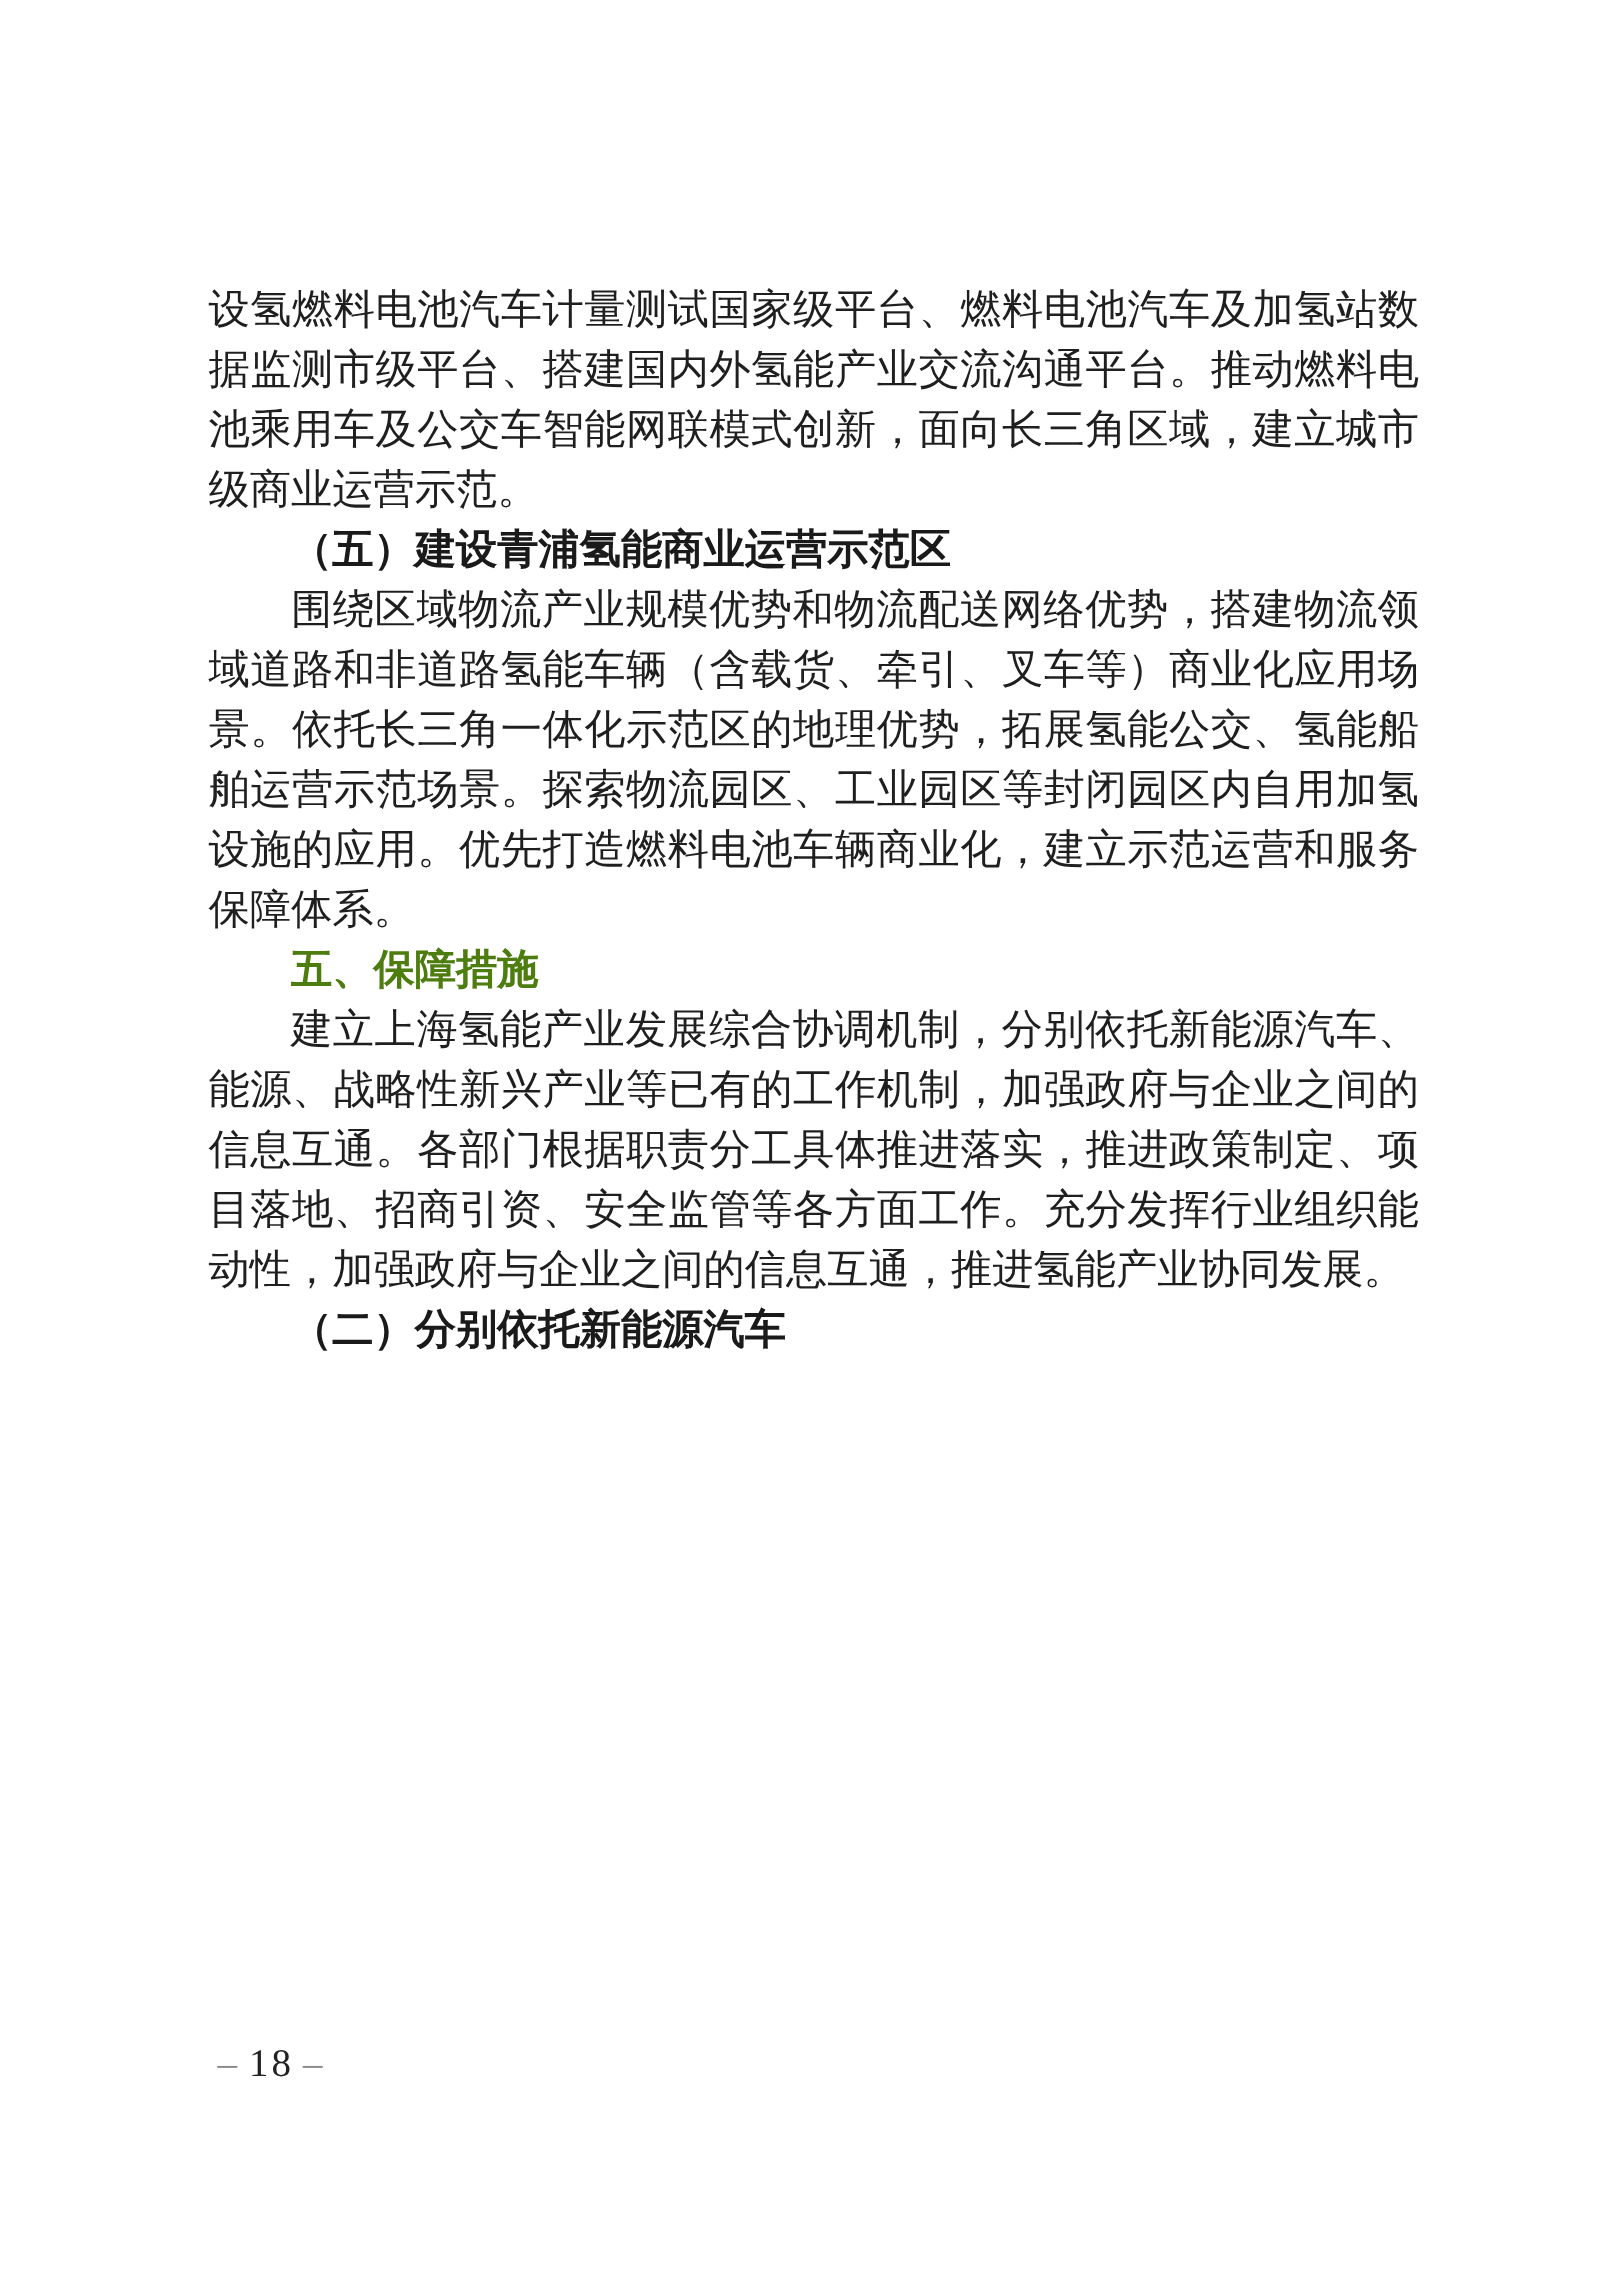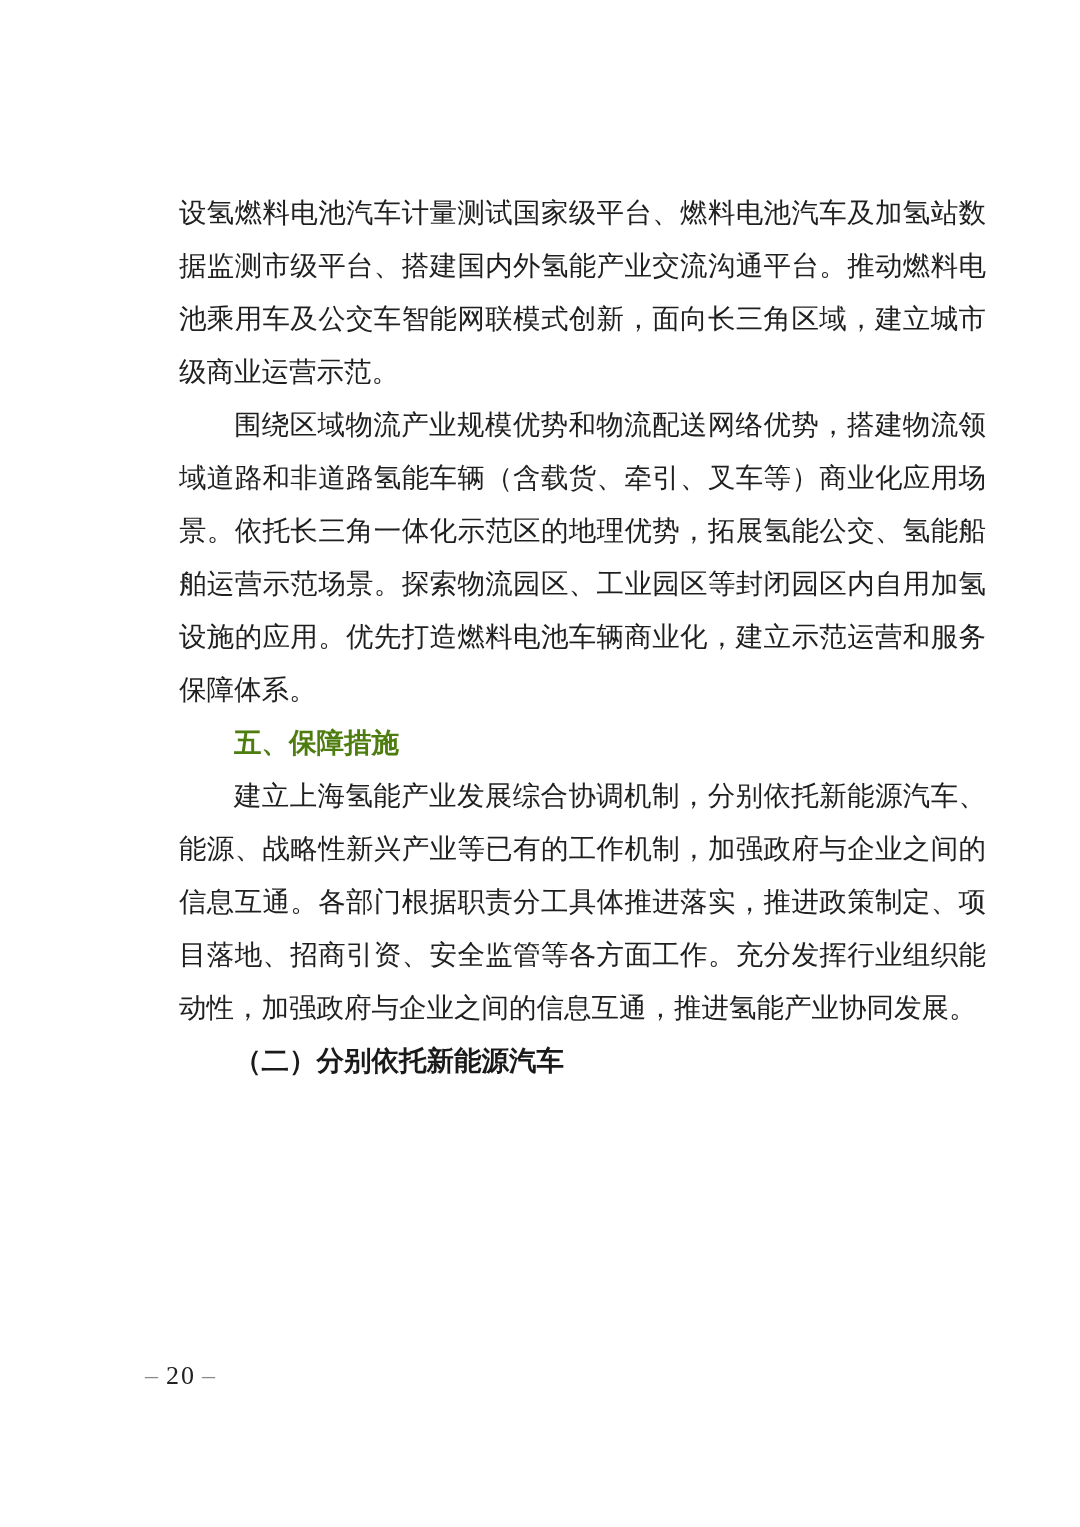--- a/index.html
+++ b/index.html
@@ -15,24 +15,23 @@
     overflow: hidden;
     font-family: "Liberation Serif", "DejaVu Serif", serif;
     color: #1f1f1f;
   }
   .doc-body {
     position: absolute;
     left: 139px;
     top: 186px;
     width: 807px;
     font-size: 27.5px;
-    line-height: 53px;
+    line-height: 40px;
     text-align: justify;
     text-justify: inter-character;
-    margin-left: 40px;
   }
   .doc-body p {
     margin: 0;
     text-indent: 2em;
   }
   .doc-body p.no-indent {
     text-indent: 0;
   }
   .chapter-heading {
     font-family: "Liberation Sans", "DejaVu Sans", sans-serif;
@@ -59,30 +58,31 @@
 </style>
 </head>
 <body>
 
 <div class="page">
 
   <div class="doc-body">
 
     <p class="no-indent">设氢燃料电池汽车计量测试国家级平台、燃料电池汽车及加氢站数据监测市级平台、搭建国内外氢能产业交流沟通平台。推动燃料电池乘用车及公交车智能网联模式创新，面向长三角区域，建立城市级商业运营示范。</p>
 
+    <p class="sub-heading">（五）建设青浦氢能商业运营示范区</p>
 
     <p>围绕区域物流产业规模优势和物流配送网络优势，搭建物流领域道路和非道路氢能车辆（含载货、牵引、叉车等）商业化应用场景。依托长三角一体化示范区的地理优势，拓展氢能公交、氢能船舶运营示范场景。探索物流园区、工业园区等封闭园区内自用加氢设施的应用。优先打造燃料电池车辆商业化，建立示范运营和服务保障体系。</p>
 
     <p class="chapter-heading">五、保障措施</p>
 
 
     <p>建立上海氢能产业发展综合协调机制，分别依托新能源汽车、能源、战略性新兴产业等已有的工作机制，加强政府与企业之间的信息互通。各部门根据职责分工具体推进落实，推进政策制定、项目落地、招商引资、安全监管等各方面工作。充分发挥行业组织能动性，加强政府与企业之间的信息互通，推进氢能产业协同发展。</p>
 
     <p class="sub-heading">（二）分别依托新能源汽车</p>
 
 
   </div>
 
   <div class="page-footer">
-    <span class="dash">–</span><span>20</span><span class="dash">–</span>
+    <span class="dash">–</span><span>18</span><span class="dash">–</span>
   </div>
 
 </div>
 
 </body></html>

